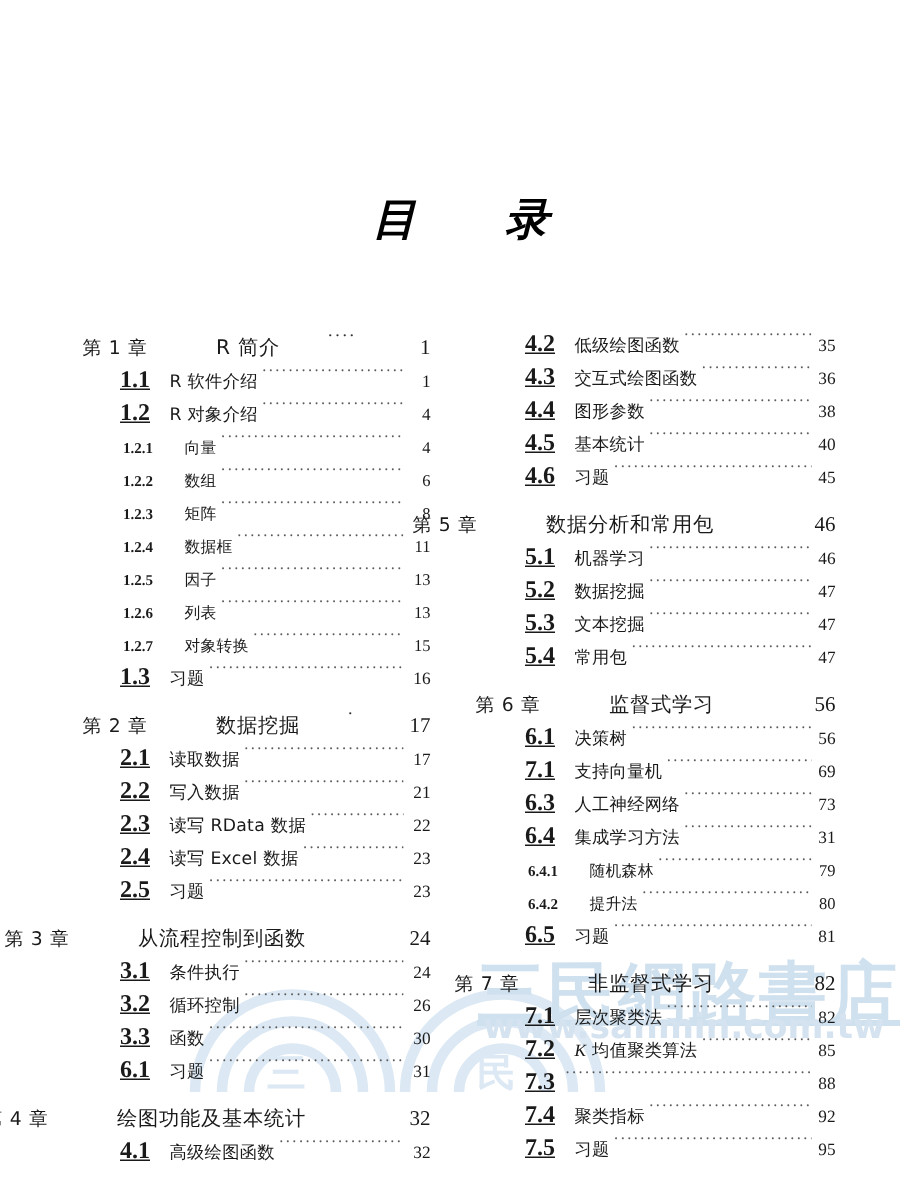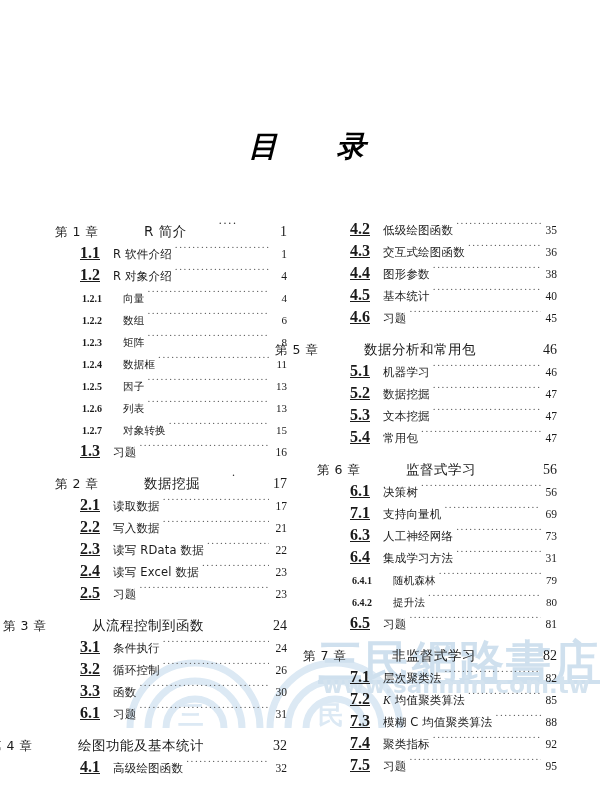--- a/index.html
+++ b/index.html
@@ -478,21 +478,20 @@
       <span class="pg">82</span>
     </div>
     <div class="entry lv-2">
       <span class="num">7.2</span>
       <span class="label"><span class="ital">K</span> 均值聚类算法</span>
       <span class="leader"></span>
       <span class="pg">85</span>
     </div>
     <div class="entry lv-2">
       <span class="num">7.3</span>
-      <span class="label">模糊 C 均值聚类算法</span>
       <span class="leader"></span>
       <span class="pg">88</span>
     </div>
     <div class="entry lv-2">
       <span class="num">7.4</span>
       <span class="label">聚类指标</span>
       <span class="leader"></span>
       <span class="pg">92</span>
     </div>
     <div class="entry lv-2">

